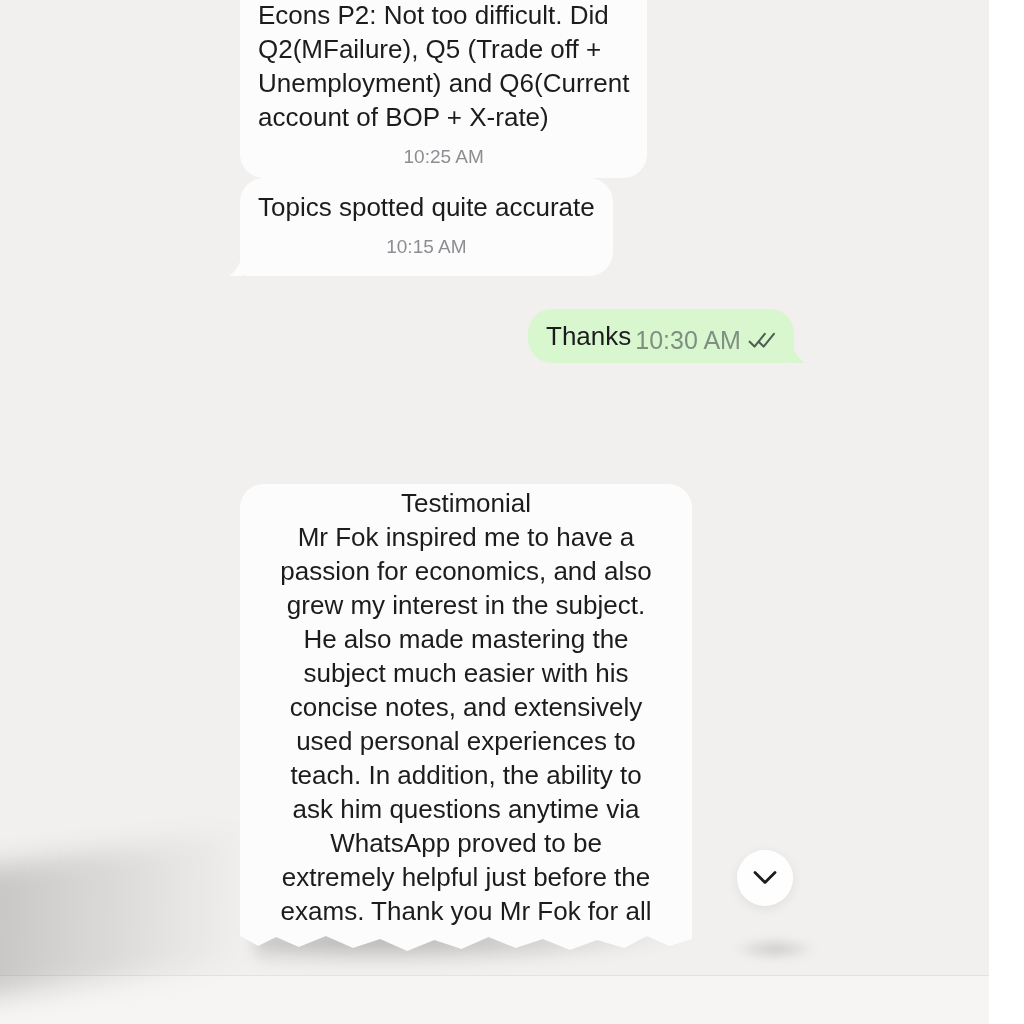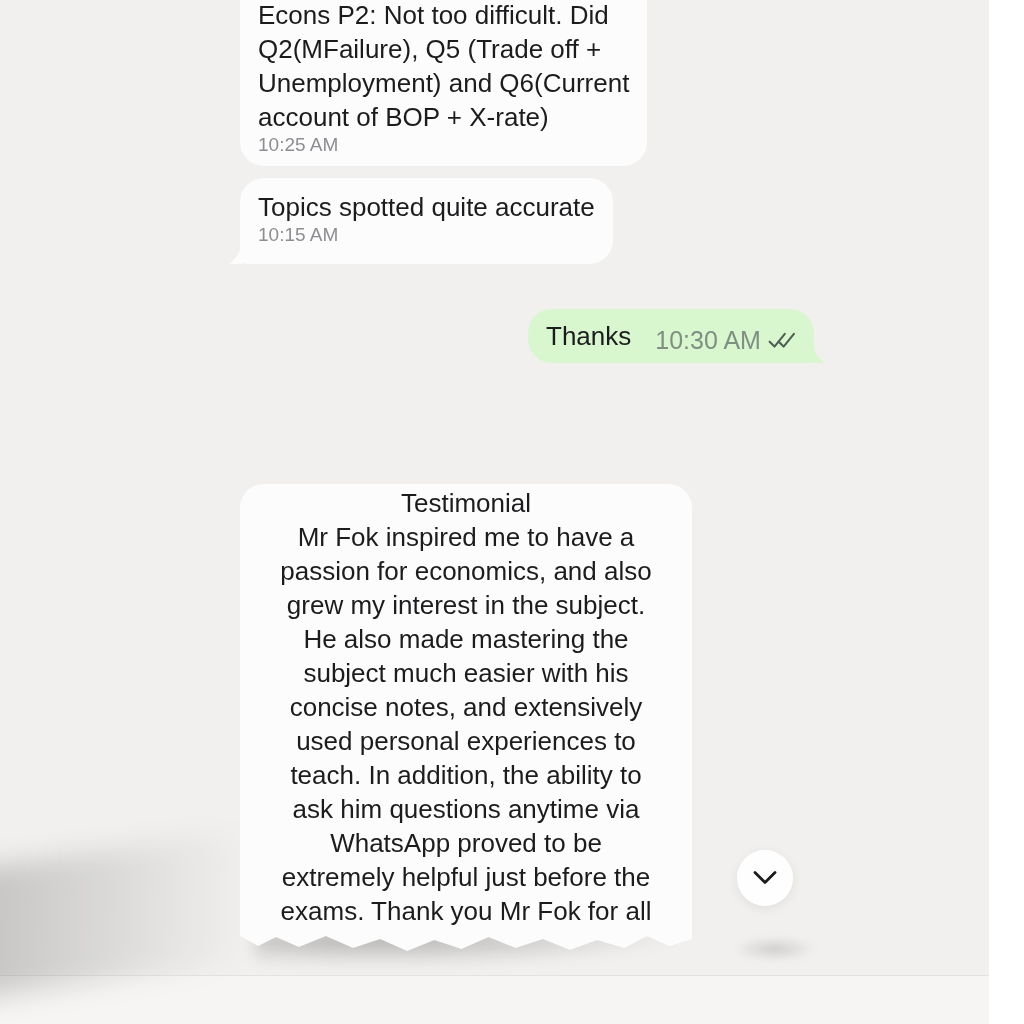--- a/index.html
+++ b/index.html
@@ -59,25 +59,25 @@
   .bubble-4{
     left:240px;top:484px;
     border-radius:24px 24px 0 0;
     padding:2px 20px 0 20px;
     height:475px;width:452px;
     clip-path:polygon(0% 0%,100% 0%,100% 455px,95% 462px,90% 452px,85% 464px,79% 456px,73% 466px,67% 455px,61% 464px,55% 453px,49% 465px,43% 456px,37% 467px,31% 455px,25% 464px,19% 452px,13% 463px,8% 453px,4% 462px,0% 452px);
     text-align:center;
   }
 
   .timestamp{
-    display:block;text-align:left;
-    font-size:19px;line-height:22px;margin-top:0;
+    display:block;text-align:center;
+    font-size:19px;line-height:22px;margin-top:12px;
     color:#8d8d92;
   }
-  .out-row{display:flex;align-items:flex-end;gap:24px;}
+  .out-row{display:flex;align-items:flex-end;gap:4px;}
   .out-row .out-time{
     font-size:25px;line-height:26px;color:#7f8f81;
     display:flex;align-items:center;gap:7px;
   }
   .ticks{display:inline-block;}
 
   .tail{position:absolute;bottom:0;}
   .tail-in{left:-11px;}
   .tail-out{right:-11px;}
 

